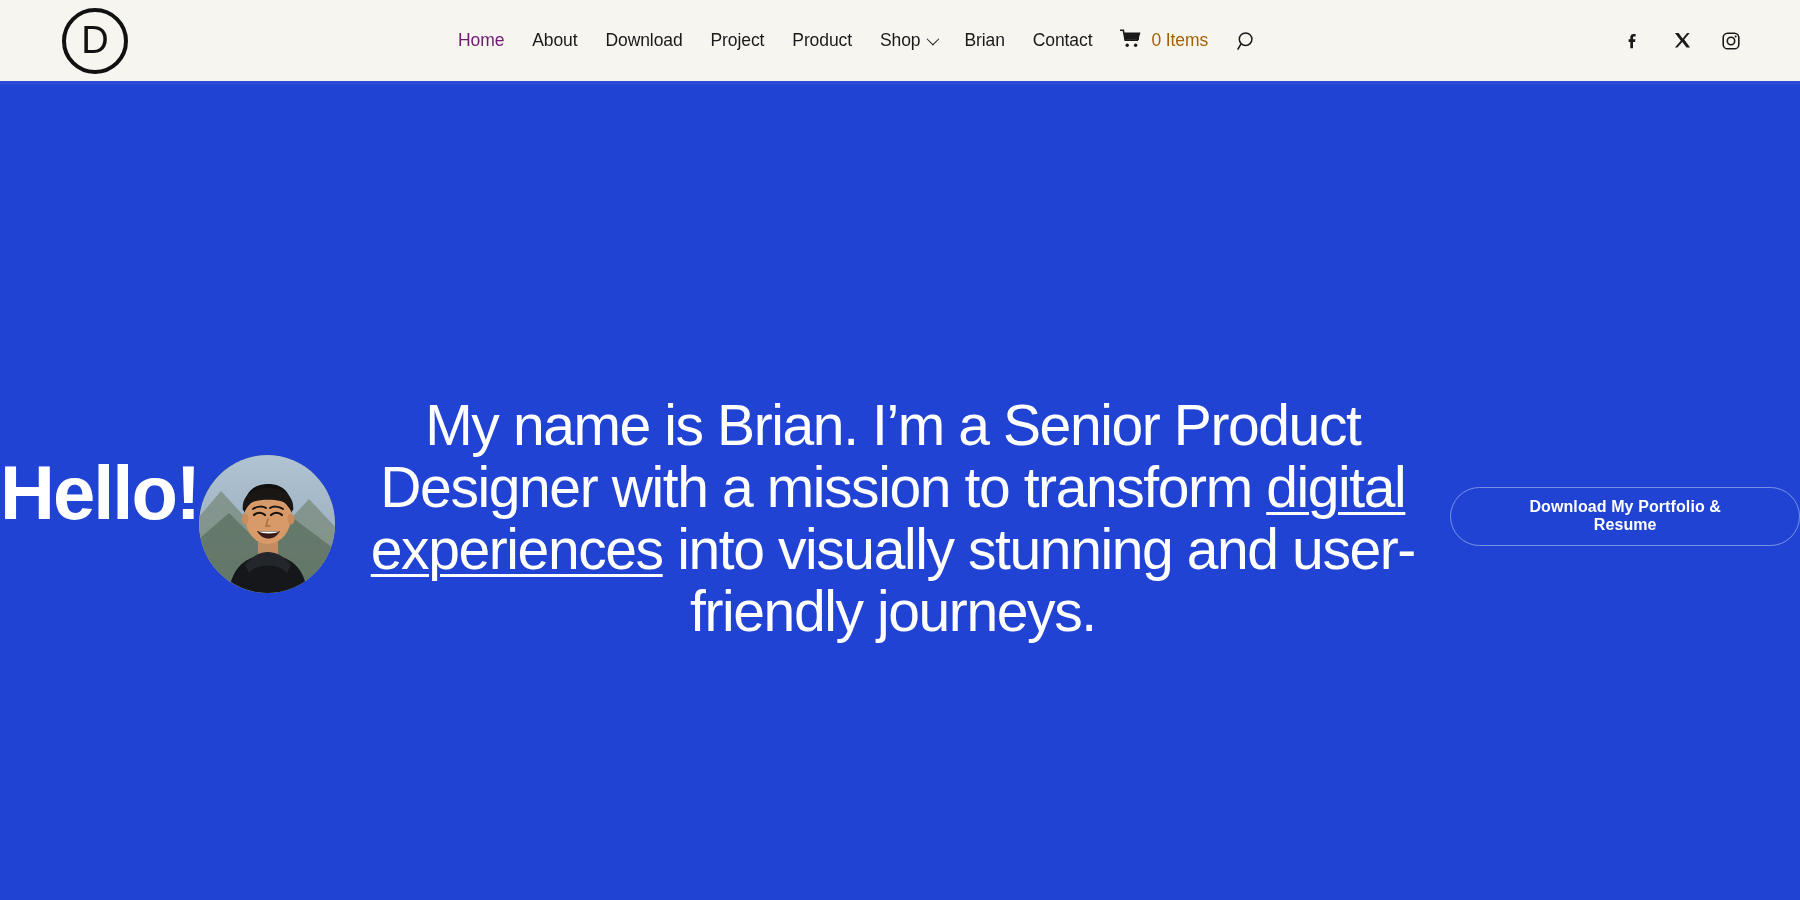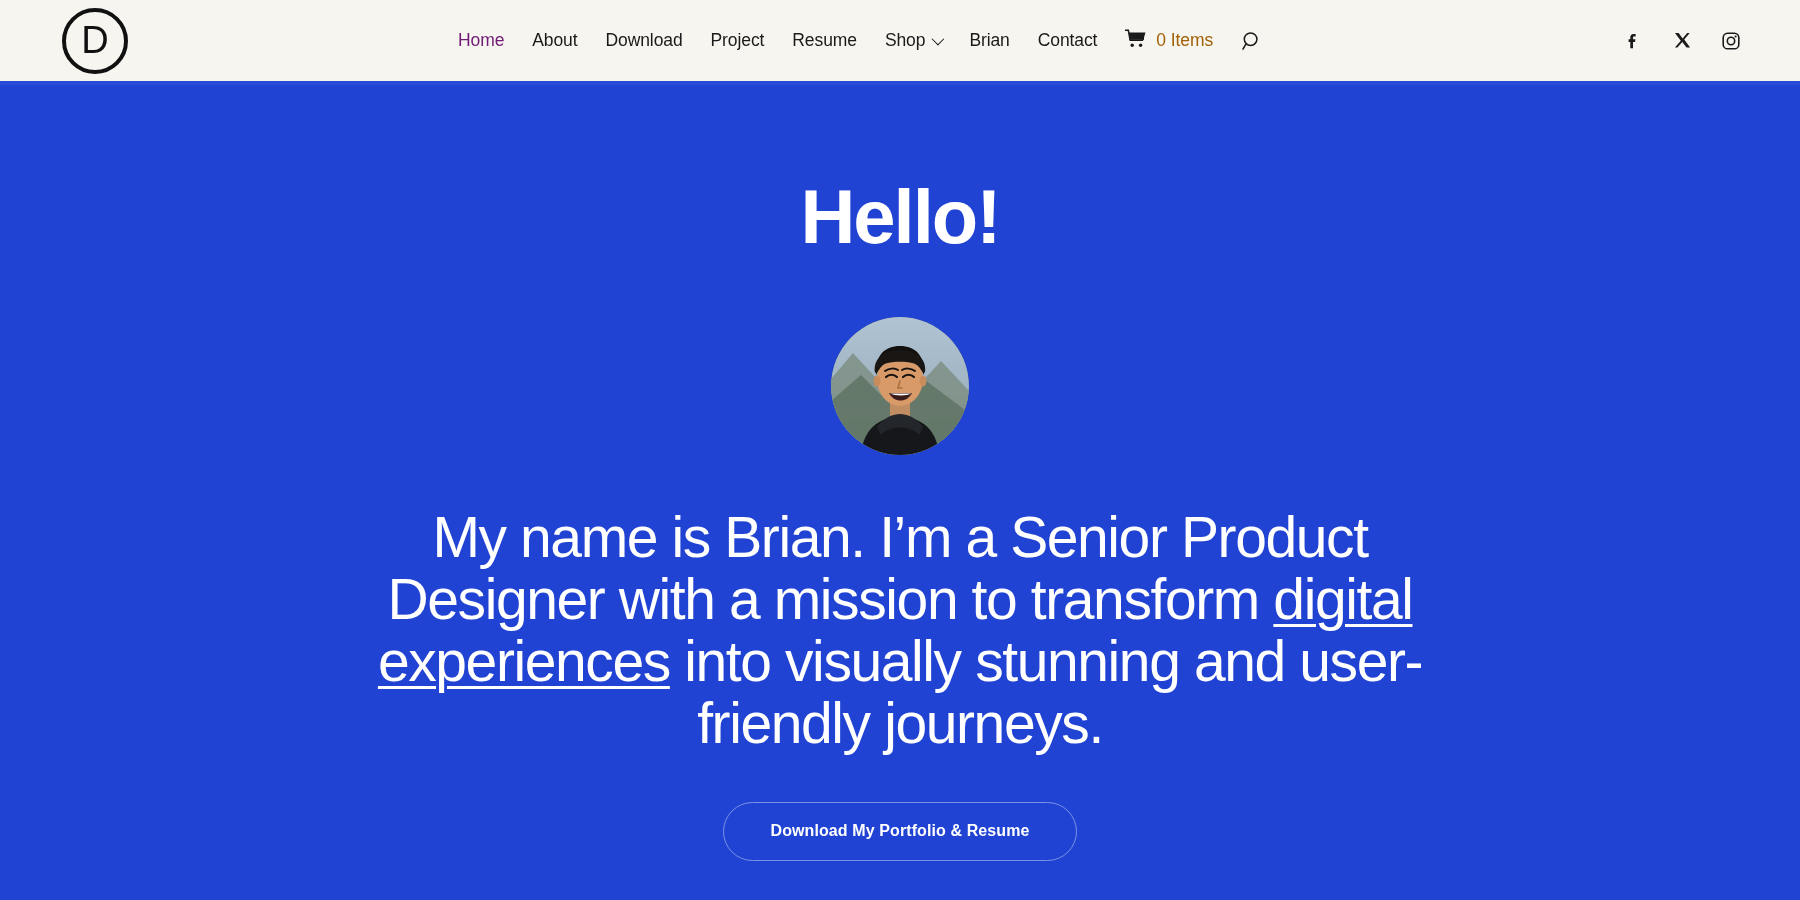--- a/index.html
+++ b/index.html
@@ -123,23 +123,22 @@
   }
 
   
   .hero {
     position: relative;
     width: 1800px;
     height: 819px;
     background: #2043D4;
     border-top: 4px solid #2A4BD7;
     display: flex;
-    flex-direction: column;
-    align-items: center;
-    padding-top: 94px;
+    flex-direction: row;
+    align-items: center;
   }
 
   .hero-title {
     font-size: 76px;
     font-weight: 700;
     color: #FFFFFF;
     letter-spacing: -2px;
     line-height: 1;
   }
 
@@ -209,21 +208,21 @@
 
     <div class="nav-item">
       <span>Download</span>
     </div>
 
     <div class="nav-item">
       <span>Project</span>
     </div>
 
     <div class="nav-item">
-      <span>Resume</span>
+      <span>Product</span>
     </div>
 
     <div class="nav-item">
       <span>Shop</span>
       <span class="chevron"></span>
     </div>
 
     <div class="nav-item">
       <span>Brian</span>
     </div>

